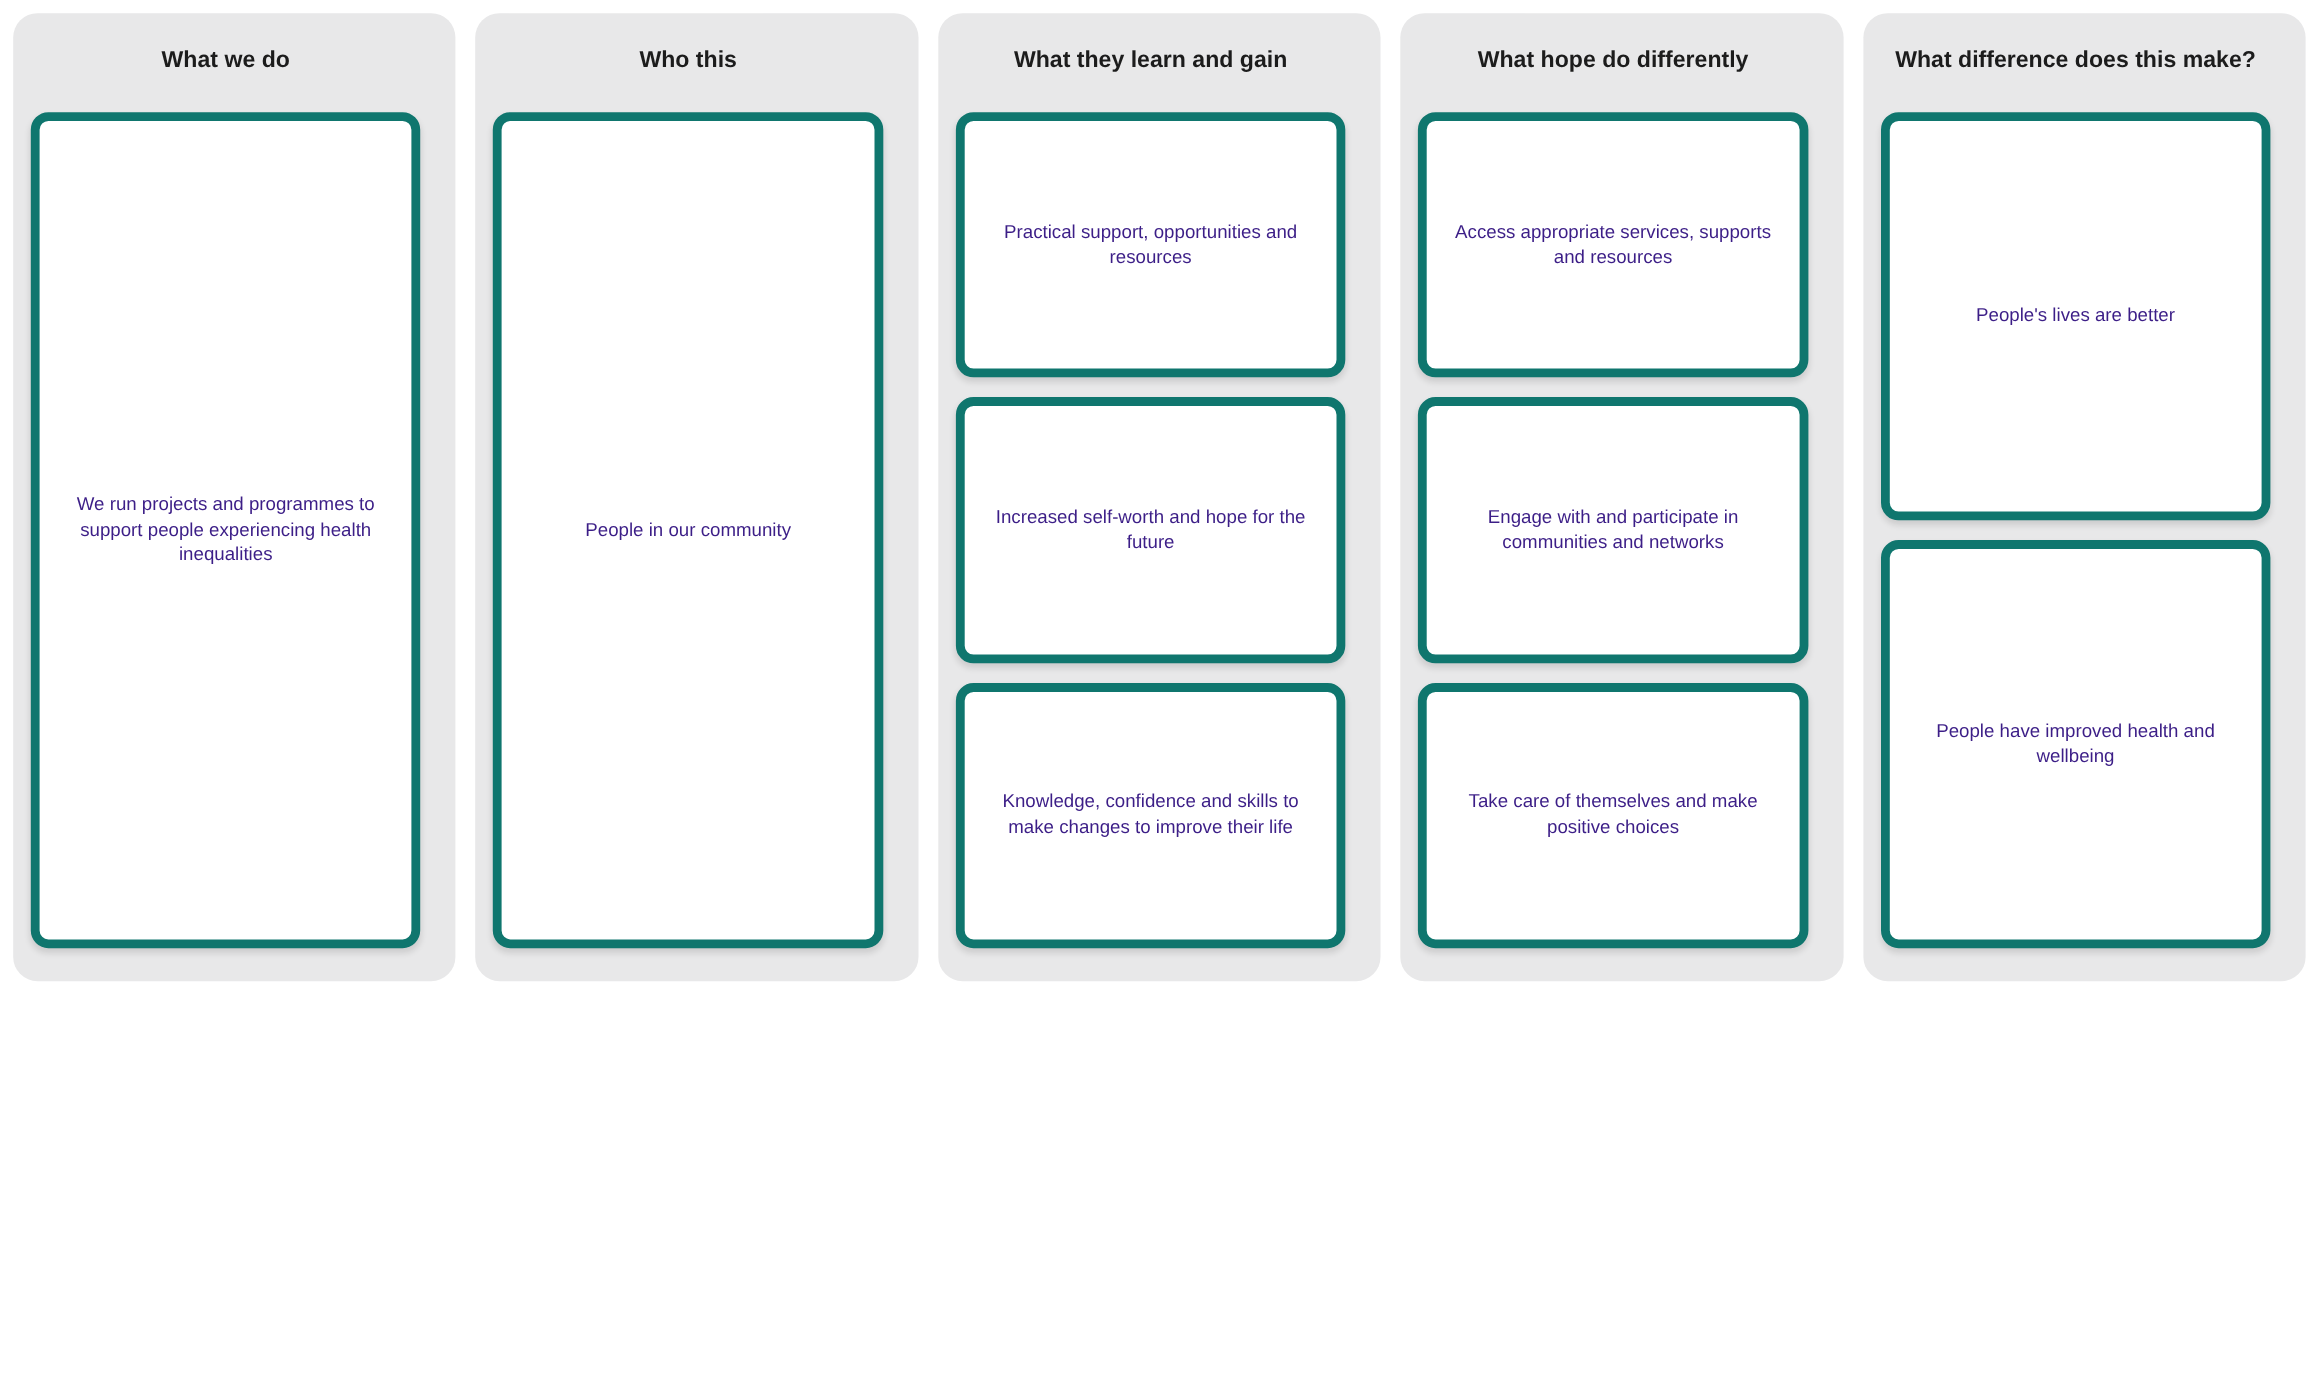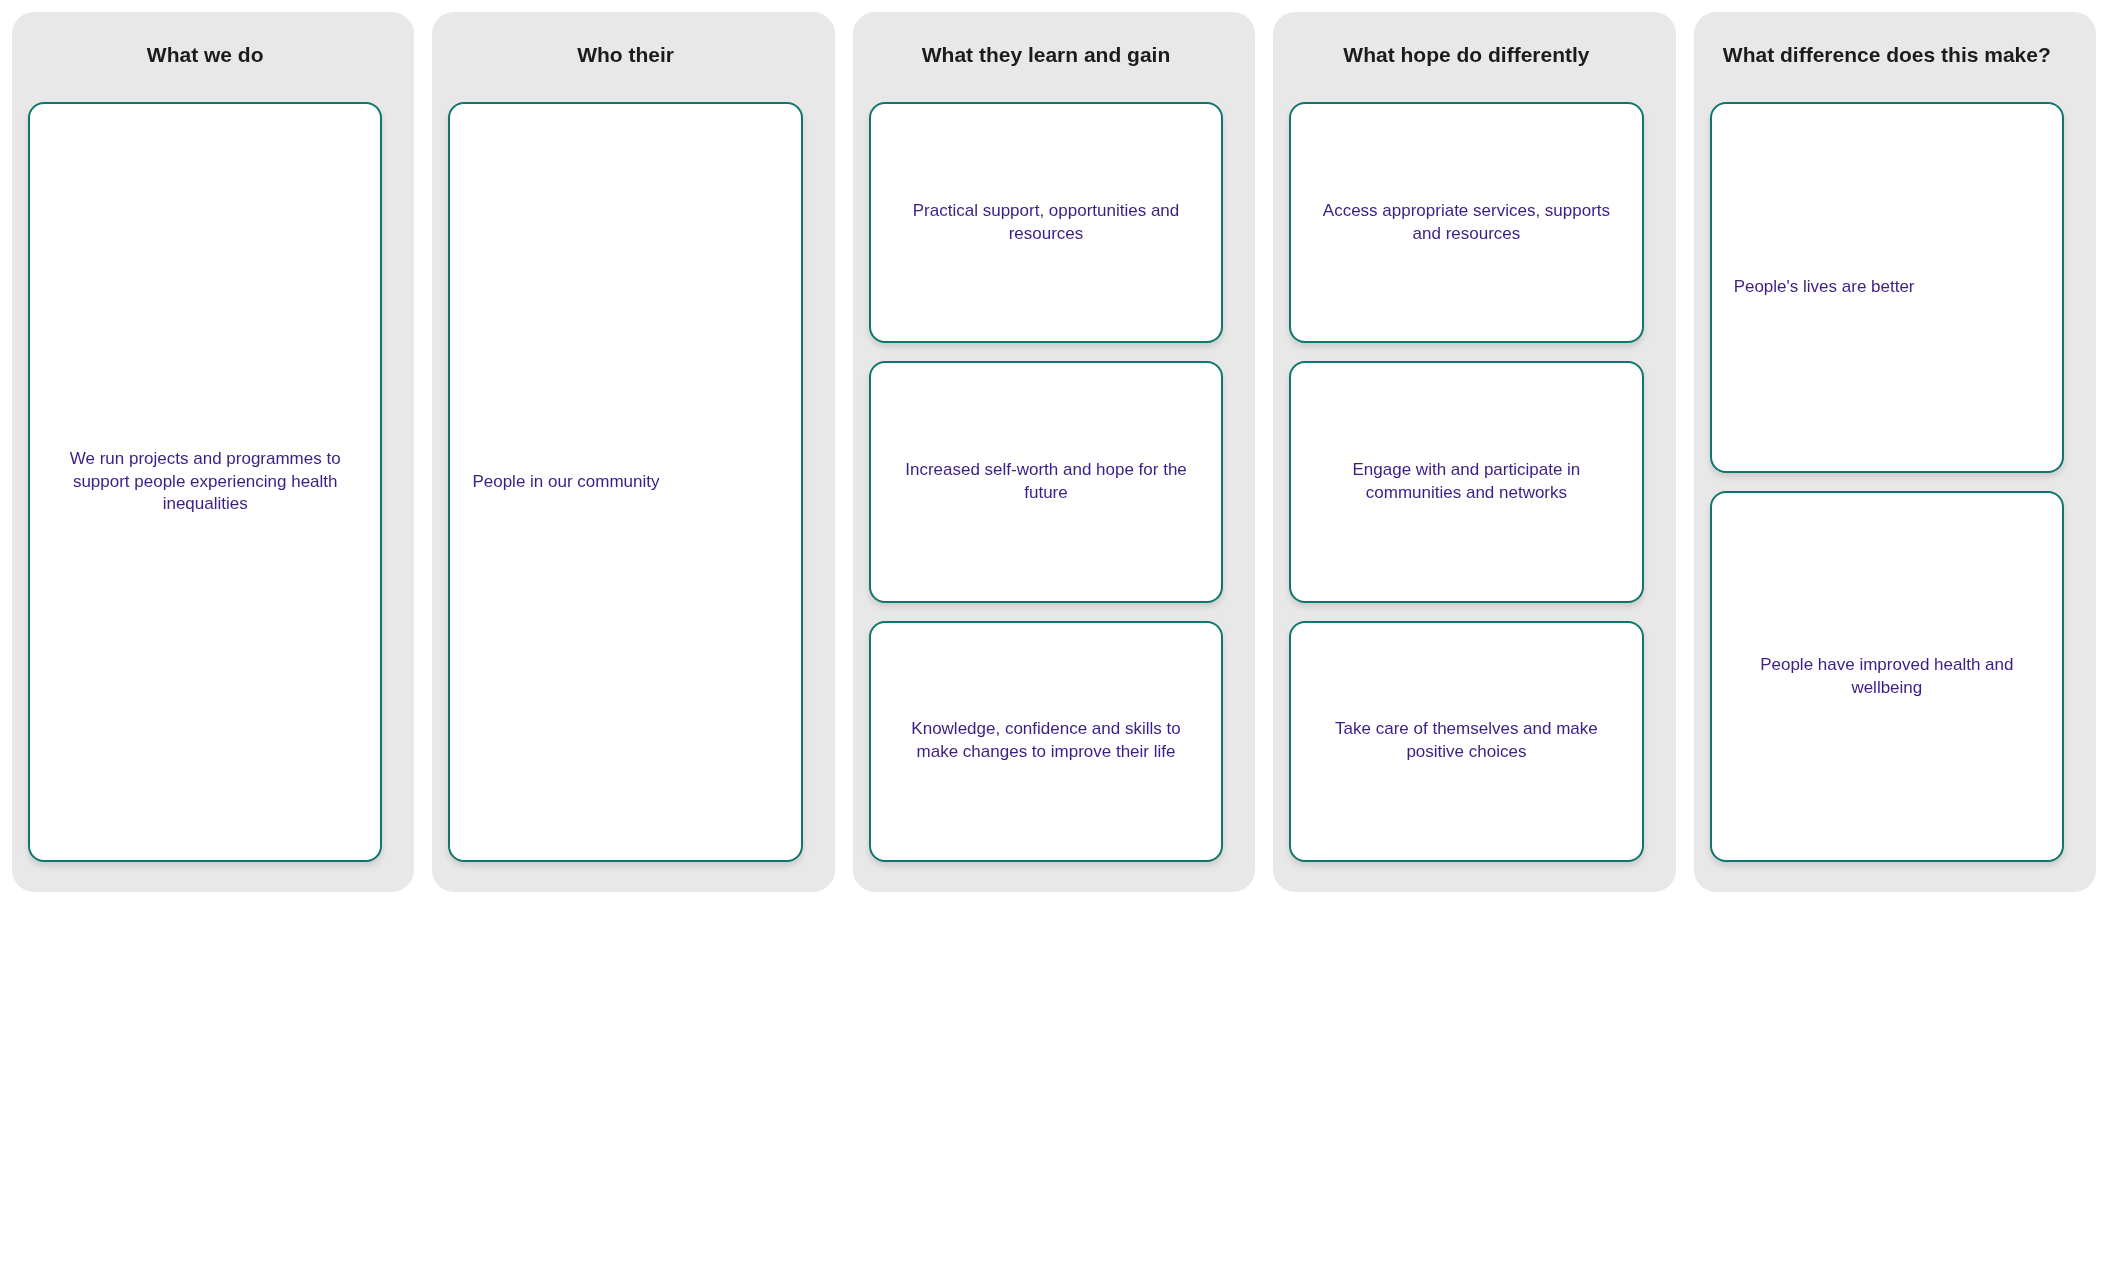--- a/index.html
+++ b/index.html
@@ -37,48 +37,48 @@
     justify-content: center;
   }
   .card-container {
     flex: 1;
     display: flex;
     flex-direction: column;
     gap: 18px;
   }
   .card {
     background: #ffffff;
-    border: 2px solid #0f766e;
+    border: 8px solid #0f766e;
     border-radius: 16px;
     box-shadow: 0 4px 6px rgba(0,0,0,0.12);
     color: #3c1e87;
     font-size: 17px;
     line-height: 1.35;
     text-align: center;
     display: flex;
     align-items: center;
-    justify-content: flex-start;
+    justify-content: center;
     padding: 18px 22px;
     flex: 1 1 0;
   }
 </style>
 </head>
 <body>
 
 <div class="board" id="board">
     <div class="column">
       <div class="col-header">What we do</div>
       <div class="card-container">
         <div class="card">
           <span>We run projects and programmes to support people experiencing health inequalities</span>
         </div>
       </div>
     </div>
     <div class="column">
-      <div class="col-header">Who their</div>
+      <div class="col-header">Who this</div>
       <div class="card-container">
         <div class="card">
           <span>People in our community</span>
         </div>
       </div>
     </div>
     <div class="column">
       <div class="col-header">What they learn and gain</div>
       <div class="card-container">
         <div class="card">

